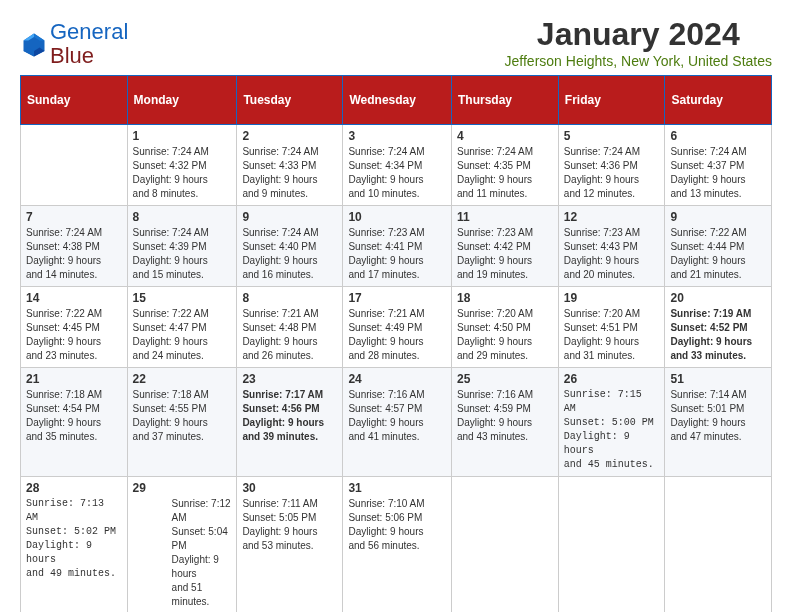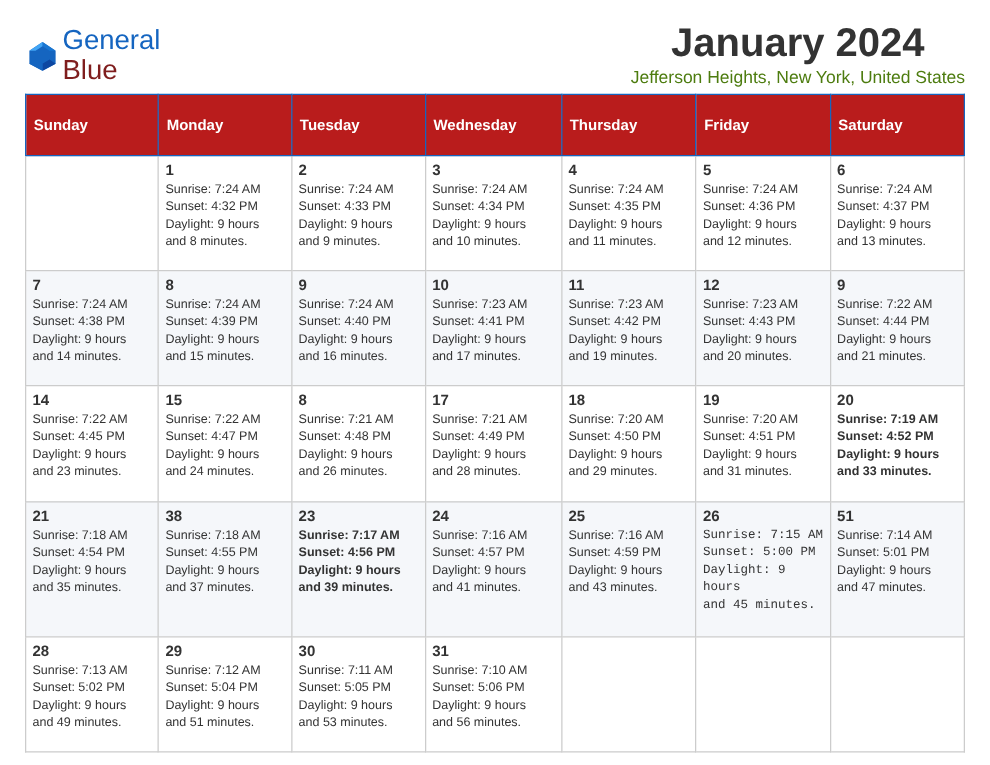--- a/index.html
+++ b/index.html
@@ -282,21 +282,21 @@
         </tr>
         <tr>
           <td>
             <span class="day-num">21</span>
             <div class="day-detail" style="white-space: pre-line;">Sunrise: 7:18 AM
 Sunset: 4:54 PM
 Daylight: 9 hours
 and 35 minutes.</div>
           </td>
           <td>
-            <span class="day-num">38</span>
+            <span class="day-num">22</span>
             <div class="day-detail" style="white-space: pre-line;">Sunrise: 7:18 AM
 Sunset: 4:55 PM
 Daylight: 9 hours
 and 37 minutes.</div>
           </td>
           <td>
             <span class="day-num">23</span>
             <div class="day-detail" style="white-space: pre-line; font-weight: bold;">Sunrise: 7:17 AM
 Sunset: 4:56 PM
 Daylight: 9 hours
@@ -327,28 +327,28 @@
             <span class="day-num">51</span>
             <div class="day-detail" style="white-space: pre-line;">Sunrise: 7:14 AM
 Sunset: 5:01 PM
 Daylight: 9 hours
 and 47 minutes.</div>
           </td>
         </tr>
         <tr>
           <td>
             <span class="day-num">28</span>
-            <div class="day-detail" style="white-space: pre-line;">Sunrise: 7:13 AM
+            <div class="day-detail" style="white-space: pre-line; font-family: Liberation Mono, monospace;">Sunrise: 7:13 AM
 Sunset: 5:02 PM
 Daylight: 9 hours
 and 49 minutes.</div>
           </td>
           <td>
             <span class="day-num">29</span>
-            <div class="day-detail" style="white-space: pre-line;">Sunrise: 7:12 AM
+            <div class="day-detail" style="white-space: pre-line; margin-left: 39px;">Sunrise: 7:12 AM
 Sunset: 5:04 PM
 Daylight: 9 hours
 and 51 minutes.</div>
           </td>
           <td>
             <span class="day-num">30</span>
             <div class="day-detail" style="white-space: pre-line;">Sunrise: 7:11 AM
 Sunset: 5:05 PM
 Daylight: 9 hours
 and 53 minutes.</div>

